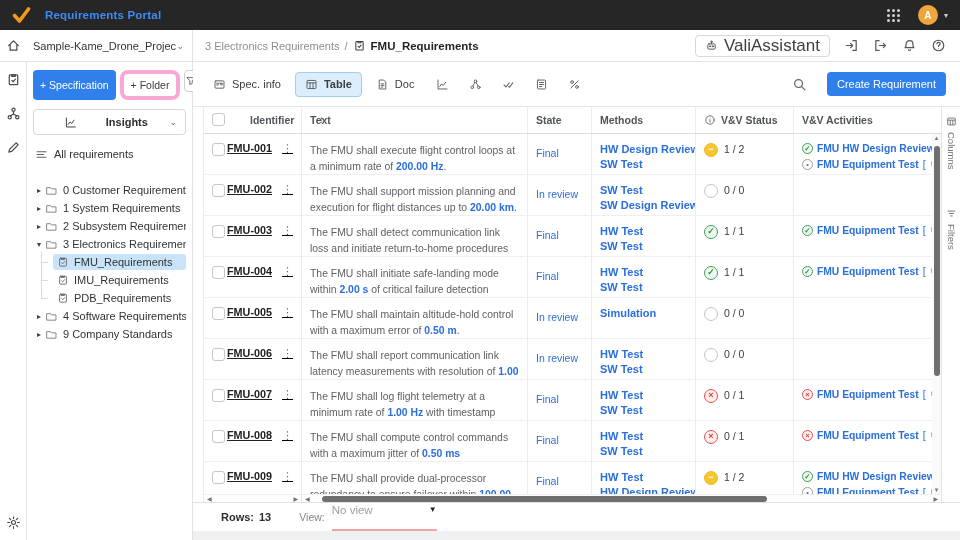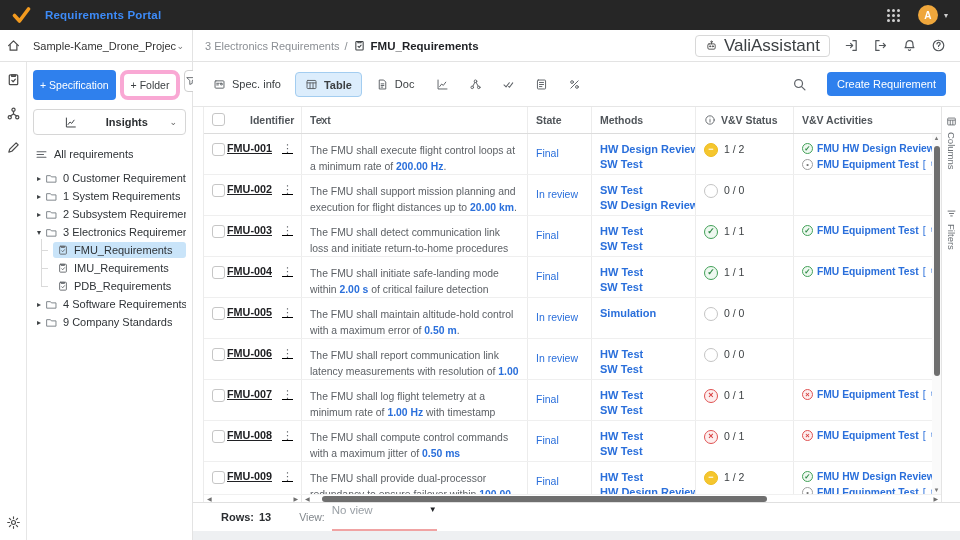--- a/index.html
+++ b/index.html
@@ -57,37 +57,37 @@
   .insights { border:1px solid #d6d6d6; border-radius:4px; height:26px; display:flex; align-items:center;
     gap:6px; padding:0 8px; margin-bottom:10px; cursor:pointer; }
   .insights .ic { width:13px; height:13px; color:#3c4043; }
   .insights span { font-size:11px; font-weight:700; color:#2b2e31; flex:1; }
   .insights b { color:#666; font-size:9px; font-weight:400; }
   #tree { font-size:11px; color:#2f3337; }
   .titem { display:flex; align-items:center; height:18px; cursor:pointer; }
   .titem .caret { width:12px; font-size:8px; color:#3c4043; text-align:center; flex:none; }
   .titem .ic { width:13px; height:13px; color:#80868b; flex:none; margin-right:5px; }
   .titem .tl { white-space:nowrap; overflow:hidden; }
-  .titem.root { margin-bottom:6px;text-align:center; }
+  .titem.root { margin-bottom:18px;text-align:center; }
   .titem.root .ic { color:#5f6368; margin-right:6px; margin-left:2px; }
   .tchild { position:relative; padding-left:20px; height:18px; display:flex; align-items:center; }
   .tchild::before { content:''; position:absolute; left:8px; top:-2px; bottom:0; width:1px; background:#dadada; }
   .tchild.last::before { bottom:9px; }
   .tchild::after { content:''; position:absolute; left:8px; top:9px; width:7px; height:1px; background:#dadada; }
   .tinner { display:flex; align-items:center; flex:1; height:16px; border-radius:3px; padding:0 4px; cursor:pointer; }
   .tinner .ic { width:12px; height:12px; color:#5f6368; margin-right:5px; flex:none; }
   .tinner.sel { background:#c9e4f9; }
 
   
   .main { flex:1; display:flex; flex-direction:column; background:#fff; min-width:0; }
   .tabsrow { height:44px; display:flex; align-items:center; padding:0 14px 0 10px; gap:4px; }
   .tab { display:flex; align-items:center; gap:6px; padding:5px 9px; border-radius:4px; font-size:11px;
     color:#3c4043; border:1px solid transparent; cursor:pointer; white-space:nowrap; }
   .tab .ic { width:13px; height:13px; color:#5f6368; }
-  .tab.active { background:#dcedfc; border-color:#a3cdf0; font-weight:600;align-items:flex-end; }
+  .tab.active { background:#dcedfc; border-color:#a3cdf0; font-weight:600; }
   .tab.icononly { padding:5px 7px; }
   .tabsrow .spacer { flex:1; }
   .searchbtn { width:15px; height:15px; color:#5f6368; margin-right:16px; cursor:pointer; }
   .btn-create { background:#2f80ed; color:#fff; border:none; border-radius:4px; font-size:11px;
     padding:6px 10px; font-weight:500; cursor:pointer; white-space:nowrap; }
 
   .contentrow { display:flex; height:396px; border-top:1px solid #e6e6e6; }
   .tablecard { flex:1; min-width:0; position:relative; margin-left:10px; border-left:1px solid #ececec; display:flex; flex-direction:column; }
 
   .thead { display:flex; height:27px; border-bottom:1px solid #dcdcdc; align-items:center; }

